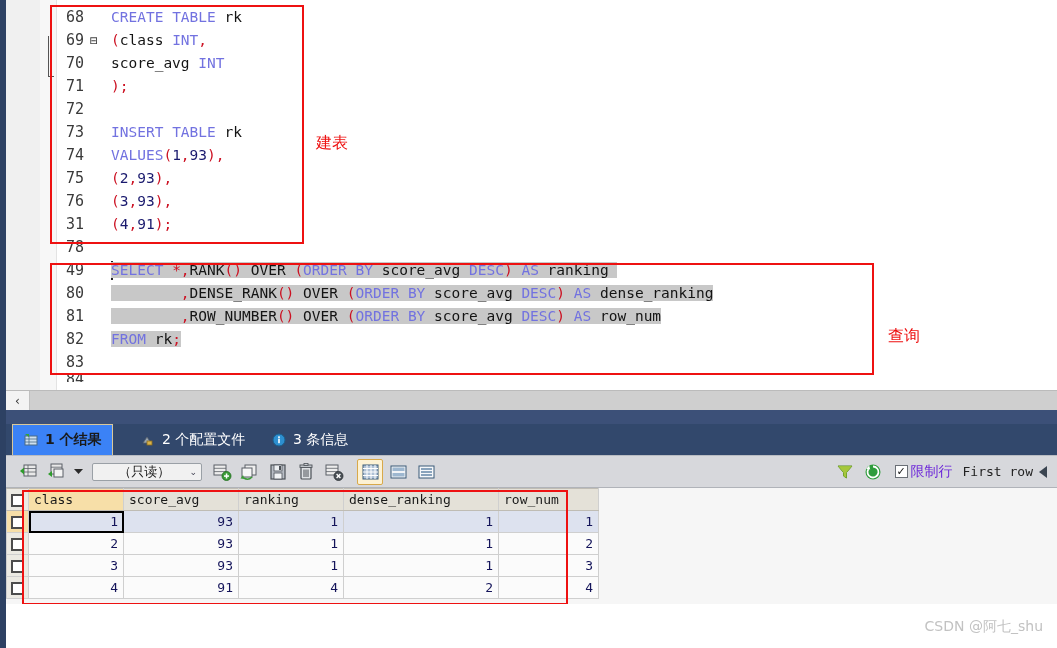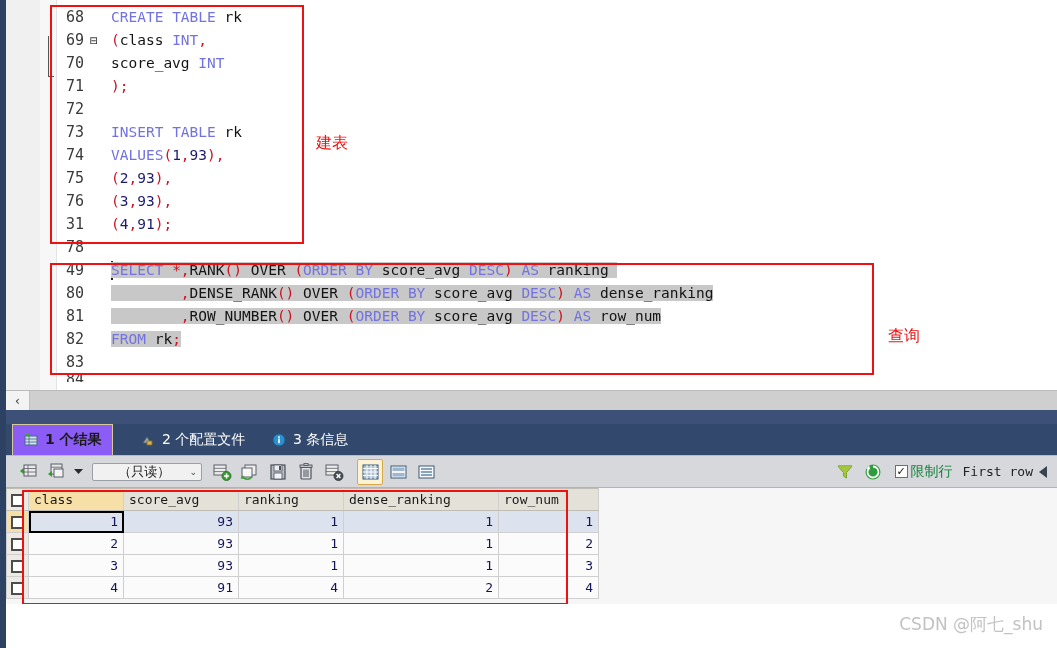--- a/index.html
+++ b/index.html
@@ -148,21 +148,21 @@
     position: absolute; top: 0;
     height: 31px;
     display: flex; align-items: center;
     padding: 0 10px;
     font-family: "DejaVu Sans", sans-serif;
     font-size: 14px;
     color: #ffffff;
     cursor: default;
   }
   .tab.active {
-    background: #8b5cf6;
+    background: #3b82f6;
     color: #1a1a1a;
     font-weight: bold;
     border: 1px solid #d9c89a;
     border-bottom: none;
   }
   .tab .ticon {
     width: 16px; height: 16px;
     margin-right: 6px;
     display: inline-block;
     flex: 0 0 16px;
@@ -204,21 +204,21 @@
   .tb-combo .cv { flex: 1; text-align: center; }
   .tb-caret { font-size: 9px; color: #445; }
   .tb-right {
     margin-left: auto;
     display: flex; align-items: center;
     padding-right: 4px;
   }
   .limit-label {
     font-family: "DejaVu Sans", sans-serif;
     font-size: 14px;
-    color: #15803d;
+    color: #6d28d9;
     margin-left: 3px;
   }
   .firstrow {
     font-family: "DejaVu Sans Mono", monospace;
     font-size: 13px;
     color: #222;
     margin-left: 10px;
   }
   .chk {
     width: 13px; height: 13px;
@@ -283,21 +283,21 @@
     border: 2px solid #4c4c4c;
     background: #fff;
     vertical-align: middle;
   }
 
   .watermark {
     position: absolute;
     right: 14px; bottom: 12px;
     color: #c2c2c2;
     font-family: "DejaVu Sans", sans-serif;
-    font-size: 17px;
+    font-size: 14px;
     white-space: nowrap;
   }
   .bottomfill {
     position: absolute; left: 6px; top: 604px;
     width: 1051px; height: 44px;
     background: #ffffff;
   }
 </style>
 </head>
 <body>

